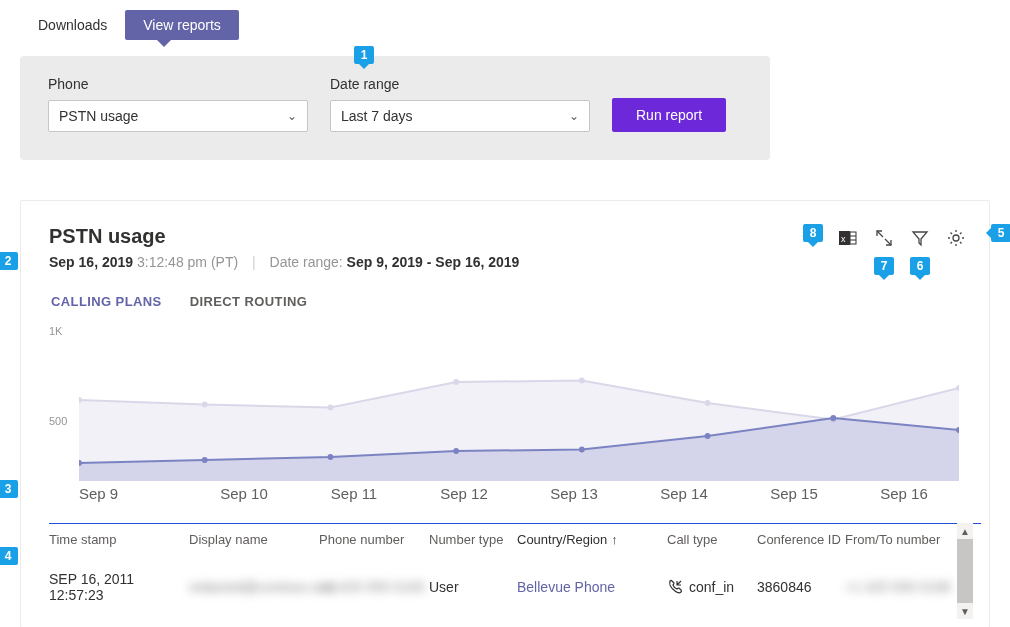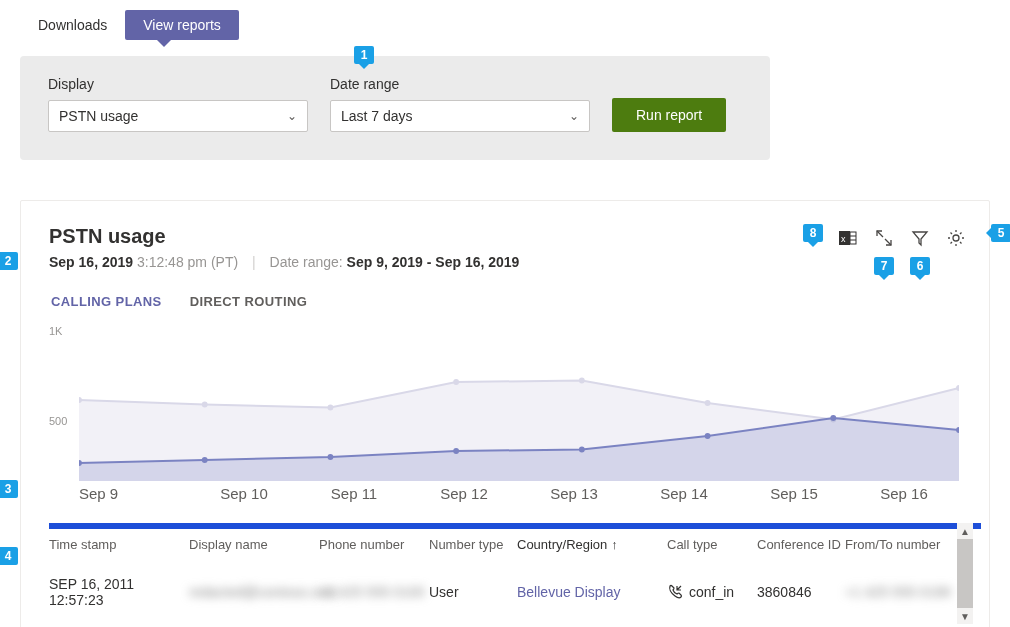--- a/index.html
+++ b/index.html
@@ -58,21 +58,21 @@
     align-items: center;
     justify-content: space-between;
     cursor: pointer;
     font-size: 14px;
     color: #323130;
   }
   .select.w1 { width: 260px; }
   .select.w2 { width: 260px; }
   .chev { color: #605e5c; font-size: 12px; }
   .run-btn {
-    background: #4d7c0f;
+    background: #6d28d9;
     color: #fff;
     border: none;
     height: 34px;
     padding: 0 24px;
     font-size: 14px;
     border-radius: 2px;
     cursor: pointer;
   }
   .report-card {
     margin-top: 40px;
@@ -92,21 +92,21 @@
   .sub-tab { color: #605e5c; cursor: pointer; }
   .sub-tab.active { color: #6264A7; }
   .chart { position: relative; height: 180px; margin-top: 22px; margin-right: 22px;}
   .ytick { position: absolute; left: 0; font-size: 11px; color: #979593; transform: translateY(-50%); }
   .chart-area { position: absolute; left: 30px; right: 0; top: 0; bottom: 30px; }
   .xaxis { position: absolute; left: 30px; right: 0; bottom: 0; height: 26px; display: flex; justify-content: space-between; font-size: 15px; color: #605e5c; }
   .xaxis span { flex: 1; text-align: center; }
   .xaxis span:first-child { text-align: left; }
   .table-wrap { position: relative; margin-top: 12px; margin-right: 0;}
   .thead, .trow { display: grid; grid-template-columns: 140px 130px 110px 88px 150px 90px 88px 120px; align-items: center; font-size: 13px; }
-  .thead { color: #605e5c; padding: 8px 0; border-top: 6px solid #1d4ed8;}
+  .thead { color: #605e5c; padding: 8px 0; border-top: 1px solid #1d4ed8;}
   .th { display: flex; align-items: center; gap: 4px; cursor: pointer;}
   .trow { padding: 16px 0; color: #323130; font-size: 14px; }
   .link { color: #6264A7; }
   .blur { filter: blur(5px); color: #888; user-select: none;}
   .scroll-arrow { width:16px; height:16px; display:flex; align-items:center; justify-content:center; font-size:10px; color:#605e5c; background:#f3f2f1;}
   .scroll-thumb { width:16px; flex:1; background: #c8c6c4;}
   .scr-wrap { position: absolute; right: 8px; top: 0; bottom:0; width:16px; display:flex; flex-direction:column;}
 
   
   .callout {
@@ -143,21 +143,21 @@
 
 <div class="content">
 
   <div class="tabs-top">
     <button class="tab-btn">Downloads</button>
     <button class="tab-btn active">View reports</button>
   </div>
 
   <div class="panel-gray">
     <div class="field">
-      <span class="field-label">Display</span>
+      <span class="field-label">Phone</span>
       <div class="select w1">
         <span>PSTN usage</span>
         <span class="chev">⌄</span>
       </div>
     </div>
     <div class="field" style="position:relative;">
       <div class="callout top" style="top:-30px; left:24px;">1</div>
       <span class="field-label">Date range</span>
       <div class="select w2">
         <span>Last 7 days</span>
@@ -273,21 +273,21 @@
         </span>
         <span class="th">Call type</span>
         <span class="th">Conference ID</span>
         <span class="th">From/To number</span>
       </div>
       <div class="trow">
         <span>SEP 16, 2011 12:57:23</span>
         <span class="blur">redacted@contoso.com</span>
         <span class="blur">+1 425 555 0100</span>
         <span>User</span>
-        <span class="link">Bellevue Display</span>
+        <span class="link">Bellevue Phone</span>
         <span class="call-icon">
           <svg width="16" height="16" viewBox="0 0 16 16" fill="none" stroke="#323130" stroke-width="1.2">
               <path d="M3 2 C3 2 4 1 5 2 L7 4 C7 5 6 6 6 6 C6 6 7 9 10 10 C10 10 11 9 12 9 L14 11 C15 12 14 13 14 13 C14 13 12 15 8 12 C4 9 2 5 3 2 Z"></path>
               <path d="M10 2 L10 6 L14 6 M14 2 L10 6"></path>
             </svg>
           <span>conf_in</span>
         </span>
         <span>3860846</span>
         <span class="blur">+1 425 555 0199</span>
       </div>

